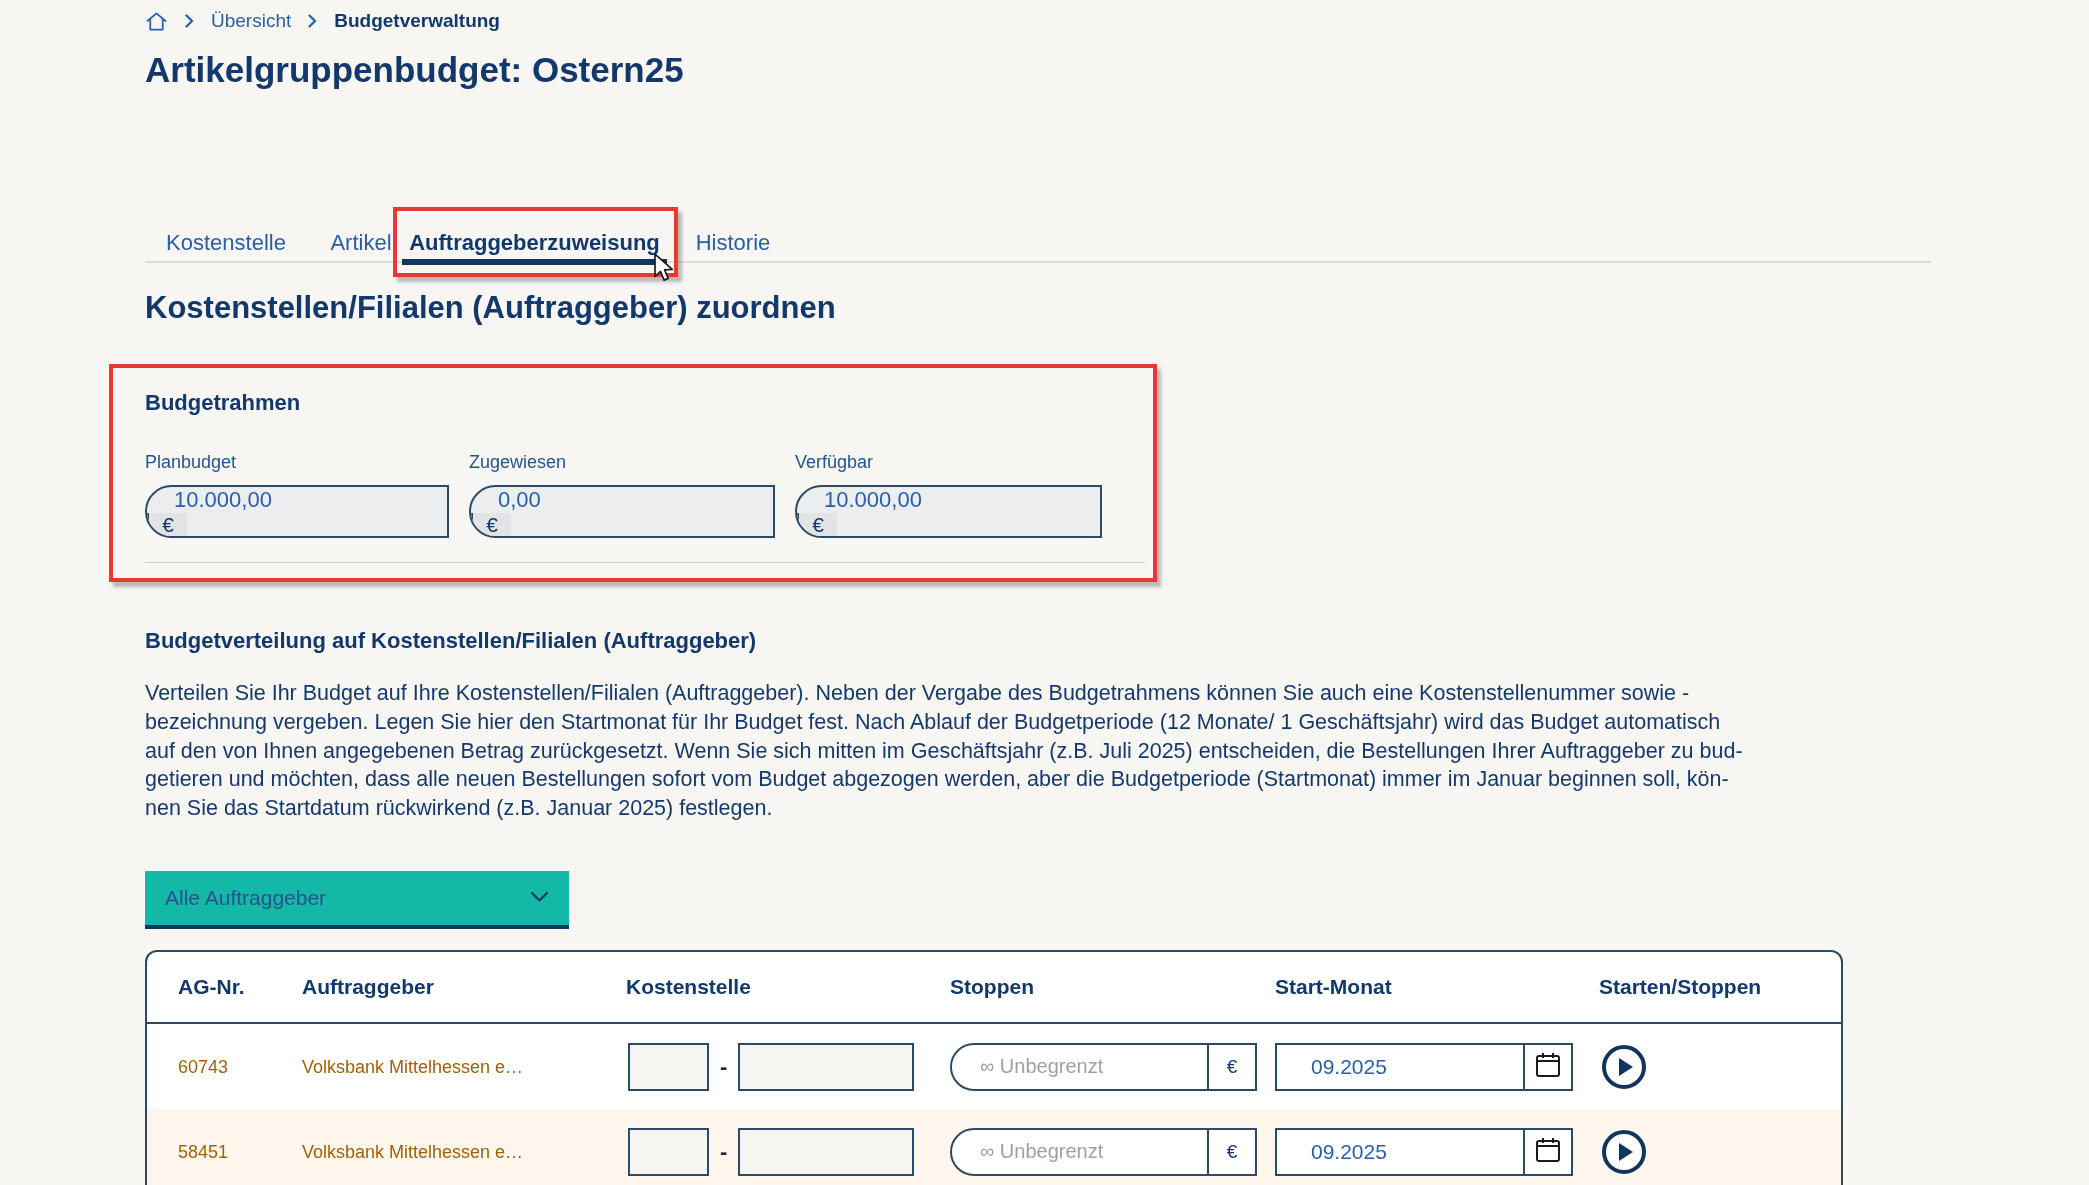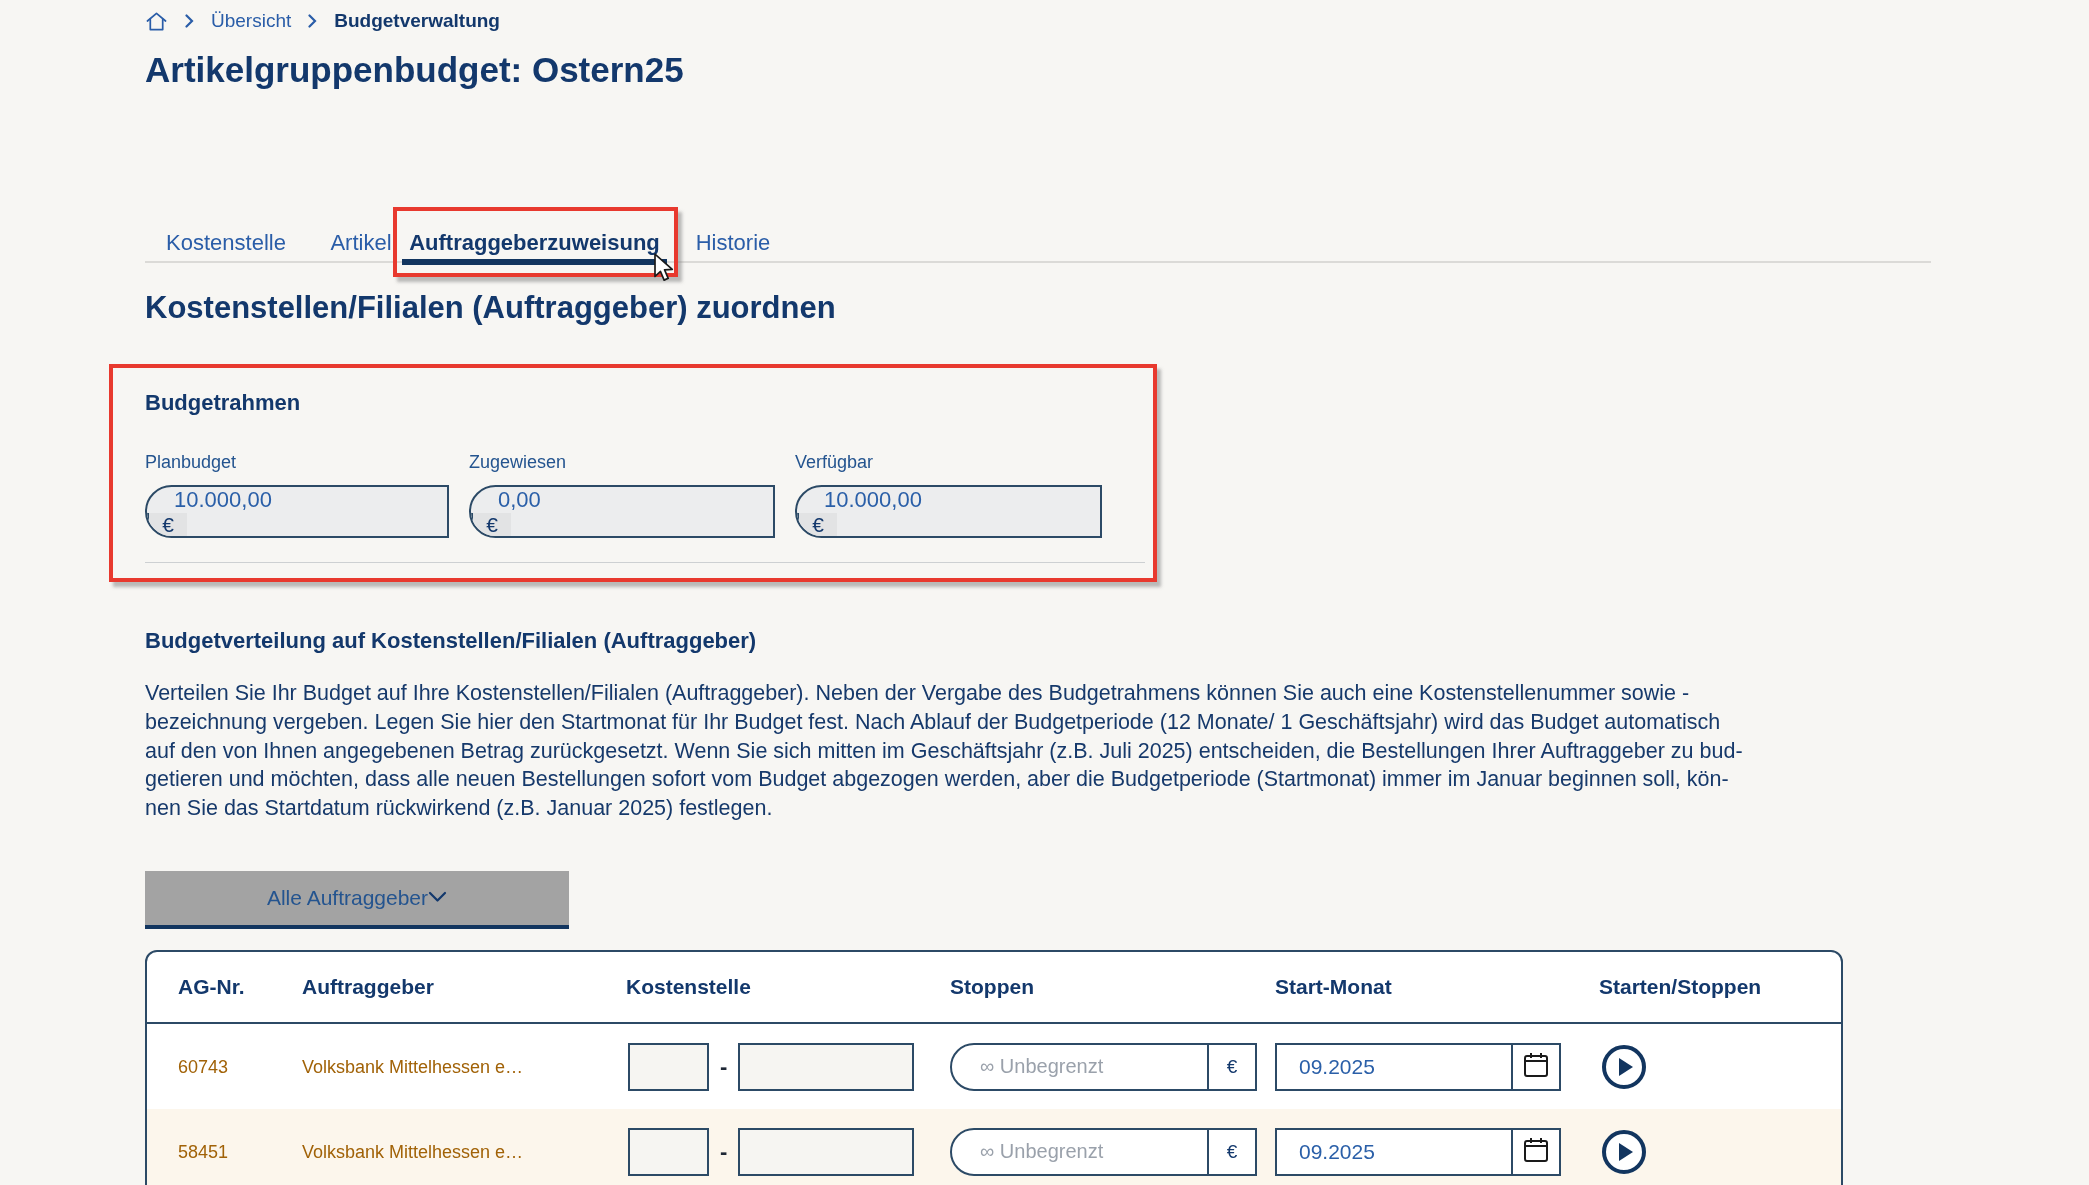--- a/index.html
+++ b/index.html
@@ -49,21 +49,21 @@
   .fg1 .field{width:304px;}.fg2 .field{width:306px;}.fg3 .field{width:307px;}
   .field-value{flex:1;display:flex;align-items:center;padding-left:27px;font-size:22px;color:#2a5fa8;}
   .field-unit{width:38px;border-left:2px solid #2c4a66;background:#e2e3e4;display:flex;align-items:center;justify-content:center;font-size:21px;color:#13386c;}
   .br-divider{position:absolute;left:145px;top:562px;width:1000px;height:1px;background:#cdd0d2;}
 
   
   .vt-heading{position:absolute;left:145px;top:628px;font-size:22px;font-weight:bold;color:#13386c;}
   .intro{position:absolute;left:145px;top:679px;font-size:21.5px;color:#16396b;line-height:28.8px;white-space:nowrap;}
 
   
-  .dropdown{position:absolute;left:145px;top:871px;width:424px;height:58px;background:#a3a3a3;border-bottom:4px solid #12355f;display:flex;align-items:center;justify-content:center;padding:0 20px;box-sizing:border-box;cursor:pointer;}
+  .dropdown{position:absolute;left:145px;top:871px;width:424px;height:58px;background:#14b8a6;border-bottom:4px solid #12355f;display:flex;align-items:center;justify-content:space-between;padding:0 20px;box-sizing:border-box;cursor:pointer;}
   .dropdown-value{font-size:21px;color:#24548f;}
   .search{position:absolute;left:610px;top:871px;width:1235px;height:58px;border-bottom:4px solid #12355f;display:flex;align-items:center;box-sizing:border-box;padding-right:14px;}
   .search input{flex:1;border:none;background:transparent;font-size:21px;color:#16396b;outline:none;font-family:inherit;padding-left:2px;}
   ::placeholder{color:#9aa1ab;opacity:1;}
   .search-btn{background:none;border:none;cursor:pointer;display:flex;align-items:center;padding:4px;}
 
   
   .table-card{position:absolute;left:145px;top:950px;width:1698px;height:280px;background:#ffffff;border:2px solid #2c4a66;border-radius:12px 12px 0 0;box-sizing:border-box;overflow:hidden;}
   .thead{position:relative;height:70px;border-bottom:2px solid #2c4a66;}
   .th{position:absolute;top:50%;transform:translateY(-50%);font-size:21px;font-weight:bold;color:#13386c;white-space:nowrap;}
@@ -75,21 +75,21 @@
   .td-name{left:155px;max-width:300px;overflow:hidden;}
   .kost{position:absolute;left:481px;top:50%;transform:translateY(-50%);display:flex;align-items:center;gap:11px;}
   .kost input{border:2px solid #2c4a66;background:#f6f5f2;height:48px;box-sizing:border-box;font-size:20px;color:#1f2836;padding:0 8px;font-family:inherit;outline:none;}
   .k1{width:81px;}
   .k2{width:176px;}
   .kost .dash{font-size:22px;font-weight:bold;color:#1f2836;}
   .budget{position:absolute;left:803px;top:50%;transform:translateY(-50%);display:flex;height:48px;border:2px solid #2c4a66;border-radius:24px 0 0 24px;background:#ffffff;box-sizing:border-box;overflow:hidden;}
   .budget input{width:225px;border:none;background:transparent;padding-left:28px;font-size:20px;color:#16396b;outline:none;font-family:inherit;}
   .budget .unit{width:46px;border-left:2px solid #2c4a66;display:flex;align-items:center;justify-content:center;font-size:19px;color:#13386c;}
   .start{position:absolute;left:1128px;top:50%;transform:translateY(-50%);display:flex;height:48px;border:2px solid #2c4a66;background:#ffffff;box-sizing:border-box;}
-  .start input{width:210px;border:none;background:transparent;padding-left:22px;font-size:21px;color:#2a5fa8;outline:none;font-family:inherit;}
+  .start input{width:210px;border:none;background:transparent;padding-left:34px;font-size:21px;color:#2a5fa8;outline:none;font-family:inherit;}
   .start .cal{width:48px;border-left:2px solid #2c4a66;display:flex;align-items:center;justify-content:center;cursor:pointer;background:#ffffff;border-top:none;border-right:none;border-bottom:none;}
   .play{position:absolute;left:1455px;top:50%;transform:translateY(-50%);width:44px;height:44px;border:4px solid #12355f;border-radius:50%;display:flex;align-items:center;justify-content:center;box-sizing:border-box;cursor:pointer;background:#ffffff;padding:0;}
   .play-tri{width:0;height:0;border-left:14px solid #12355f;border-top:9px solid transparent;border-bottom:9px solid transparent;margin-left:4px;}
 </style>
 </head>
 <body>
 
 <div id="app">
 
   <nav class="breadcrumb">

